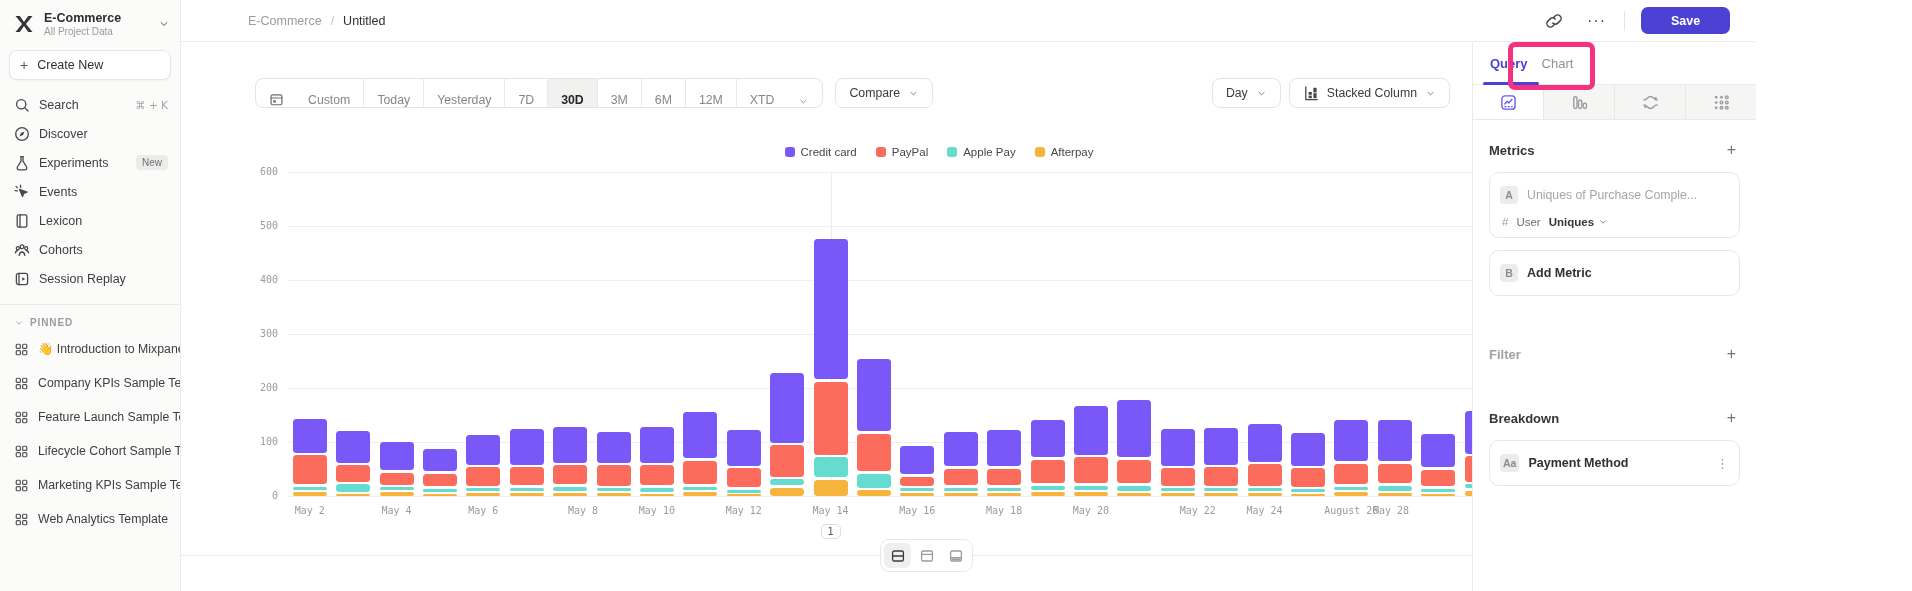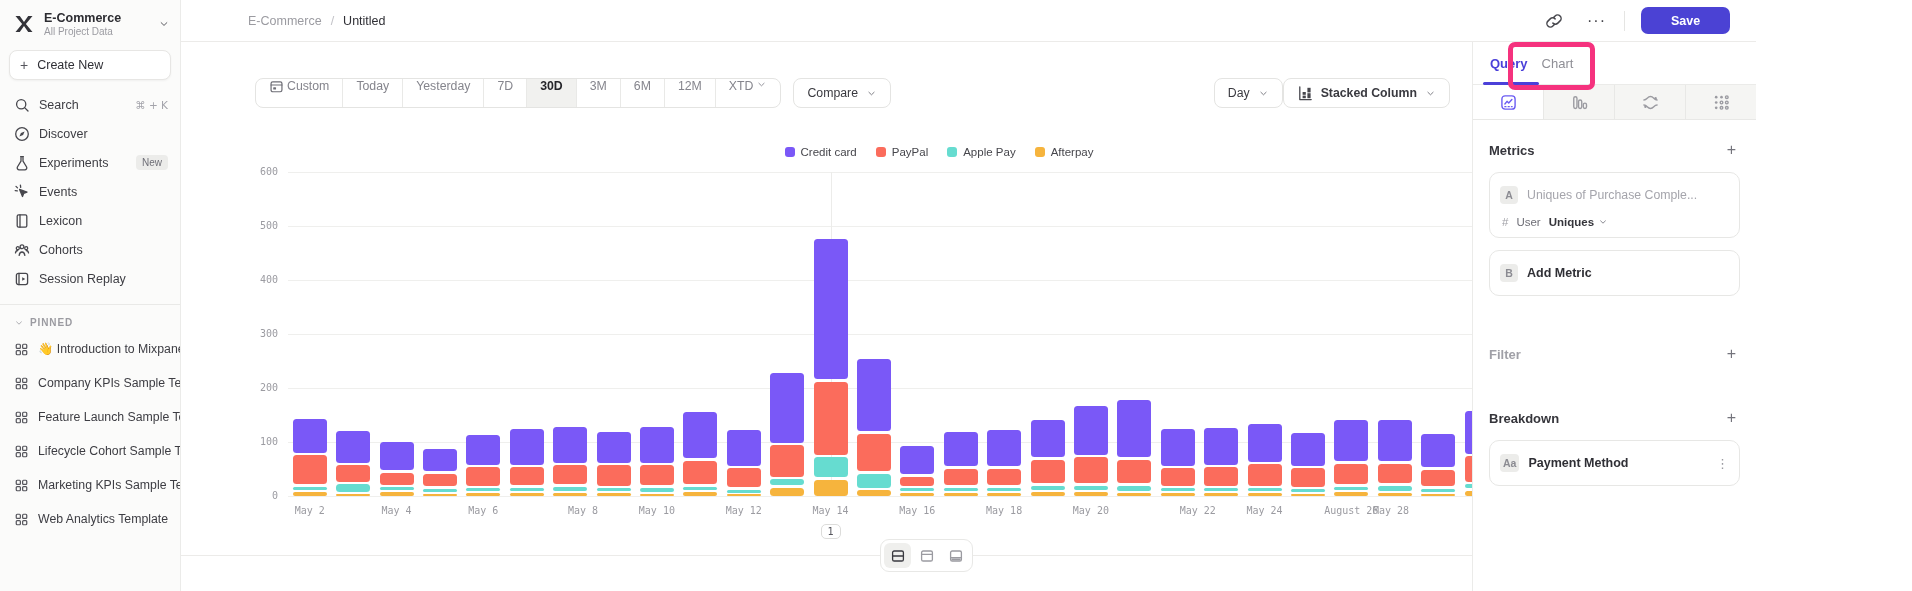--- a/index.html
+++ b/index.html
@@ -41,21 +41,21 @@
   .ellipsis { font-size:16px; color:#46464c; letter-spacing:1px; cursor:pointer; margin-left:24px; line-height:10px; }
   .vdiv { width:1px; height:20px; background:#e5e5e3; margin:0 16px 0 18px; }
   .save-btn { width:89px; height:27px; background:#4b42d4; color:#fff; font-size:12.5px; font-weight:600; border:none; border-radius:7px; cursor:pointer; font-family:inherit; }
 
   .content { flex:1; display:flex; min-height:0; }
   .report { flex:1; position:relative; background:#fff; min-width:0; }
 
   
   .toolbar { position:absolute; top:36px; left:74px; right:22px; display:flex; align-items:center; }
   .seg { display:inline-flex; border:1px solid #e4e4e2; border-radius:8px; background:#fff; overflow:hidden; height:30px; }
-  .seg-item { display:flex; align-items:flex-start; gap:3px; padding:0 13px; font-size:12.3px; color:#85858d; border-left:1px solid #e9e9e7; cursor:pointer; }
+  .seg-item { display:flex; align-items:flex-end; gap:24px; padding:0 13px; font-size:12.3px; color:#85858d; border-left:1px solid #e9e9e7; cursor:pointer; }
   .seg-item:first-child { border-left:none; }
   .seg-item.active { background:#f1f1ef; color:#26262b; font-weight:700; }
   .seg-item .cicon { width:15px; height:15px; display:flex; color:#6e6e76; }
   .seg-item .chev { width:11px; height:11px; color:#85858d; }
   .tb-btn { display:flex; align-items:center; gap:8px; height:30px; padding:0 13px; border:1px solid #e4e4e2; border-radius:8px; background:#fff; font-size:12.3px; color:#3a3a40; cursor:pointer; white-space:nowrap; }
   .tb-btn .chev { width:11px; height:11px; color:#6e6e76; }
   .tb-btn .cicon { width:16px; height:16px; display:flex; color:#46464c; }
   .tb-spacer { flex:1; }
 
   
@@ -368,21 +368,21 @@
           </div>
           <div class="tb-spacer"></div>
           <div class="tb-btn">
             <span>Day</span>
             <span class="chev">
                 <svg viewBox="0 0 16 16" width="100%" height="100%" fill="none" stroke="currentColor" stroke-width="1.3" stroke-linecap="round" stroke-linejoin="round">
                   <path d="M4.2 6.2L8 9.9l3.8-3.7"></path>
                 </svg>
               </span>
           </div>
-          <div class="tb-btn" style="font-weight:bold;">
+          <div class="tb-btn" style="margin-left:8px;">
             <span class="cicon">
                 <svg viewBox="0 0 16 16" width="100%" height="100%" fill="none" stroke="currentColor" stroke-width="1.3" stroke-linecap="round" stroke-linejoin="round">
                   <path d="M2.8 1.8v12.8M2.8 14.6h11.4"></path>
                   <rect x="5.6" y="7" width="3.2" height="2.8" fill="currentColor" stroke="none"></rect>
                   <rect x="5.6" y="10.6" width="3.2" height="2.6" fill="currentColor" stroke="none"></rect>
                   <rect x="10.4" y="2.8" width="3.2" height="4.6" fill="currentColor" stroke="none"></rect>
                   <rect x="10.4" y="8.2" width="3.2" height="5" fill="currentColor" stroke="none"></rect>
                 </svg>
               </span>
             <span>Stacked Column</span>

